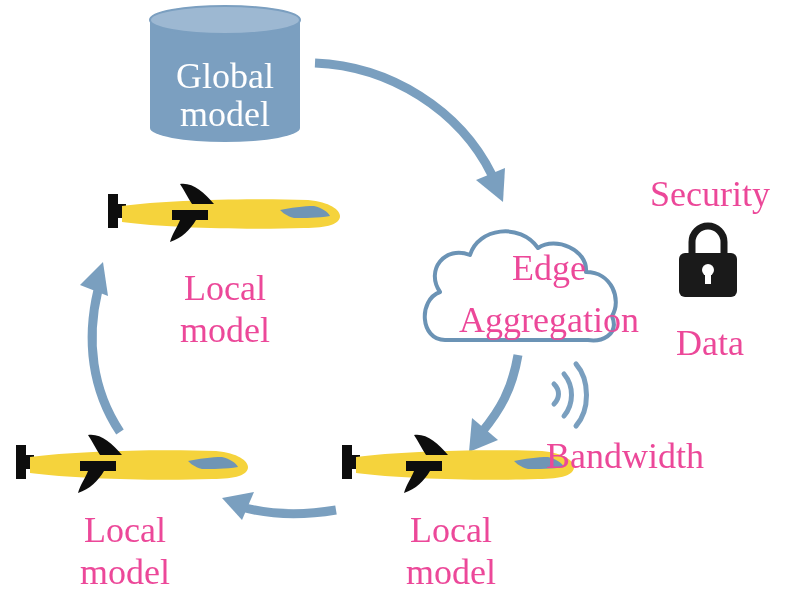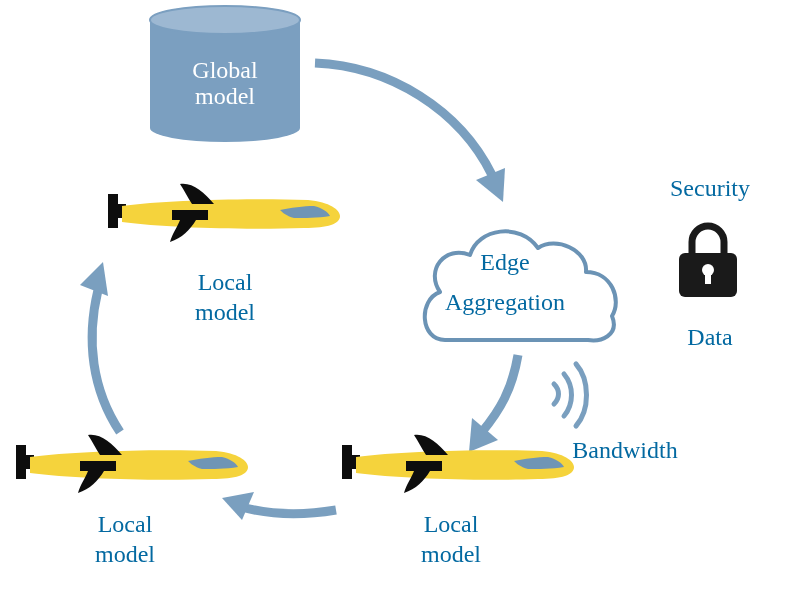--- a/index.html
+++ b/index.html
@@ -1,20 +1,20 @@
 <!DOCTYPE html>
 <html><head>
 <meta charset="utf-8">
 <style>
   html, body { margin: 0; padding: 0; background: #ffffff; }
   body { width: 791px; height: 600px; position: relative; overflow: hidden; font-family: "Liberation Serif", serif; }
   svg.canvas { position: absolute; left: 0; top: 0; }
-  .lbl { position: absolute; text-align: center; color: #0369a1; font-family: "Liberation Serif", serif; line-height: 1.0; white-space: nowrap; }
+  .lbl { position: absolute; text-align: center; color: #ec4899; font-family: "Liberation Serif", serif; line-height: 1.0; white-space: nowrap; }
   .lbl span { display: block; }
-  .big { font-size: 24px; }
+  .big { font-size: 36px; }
 </style>
 </head>
 <body>
 
 <svg class="canvas" width="791" height="600" viewBox="0 0 791 600">
   <defs>
     <g id="plane">
 
       <path d="M0,12 L10,12 L10,22 L18,22 L18,36 L10,36 L10,46 L0,46 Z" fill="#0d0d0d"></path>
 
@@ -73,21 +73,21 @@
   <use href="#plane" transform="translate(108,182)"></use>
   <use href="#plane" transform="translate(16,433)"></use>
   <use href="#plane" transform="translate(342,433)"></use>
 </svg>
 
 <div class="lbl big" style="left:150px; top:58px; width:150px; color:#ffffff;">
   <span>Global</span>
   <span style="margin-top:2px;">model</span>
 </div>
 
-<div class="lbl big" style="left:400px; top:250px; width:210px;">
+<div class="lbl big" style="left:444px; top:250px; width:210px;">
   <span>Edge</span>
   <span style="margin-top:16px;">Aggregation</span>
 </div>
 
 <div class="lbl big" style="left:630px; top:176px; width:160px;">Security</div>
 
 <div class="lbl big" style="left:630px; top:325px; width:160px;">
   <span>Data</span>
 </div>
 

